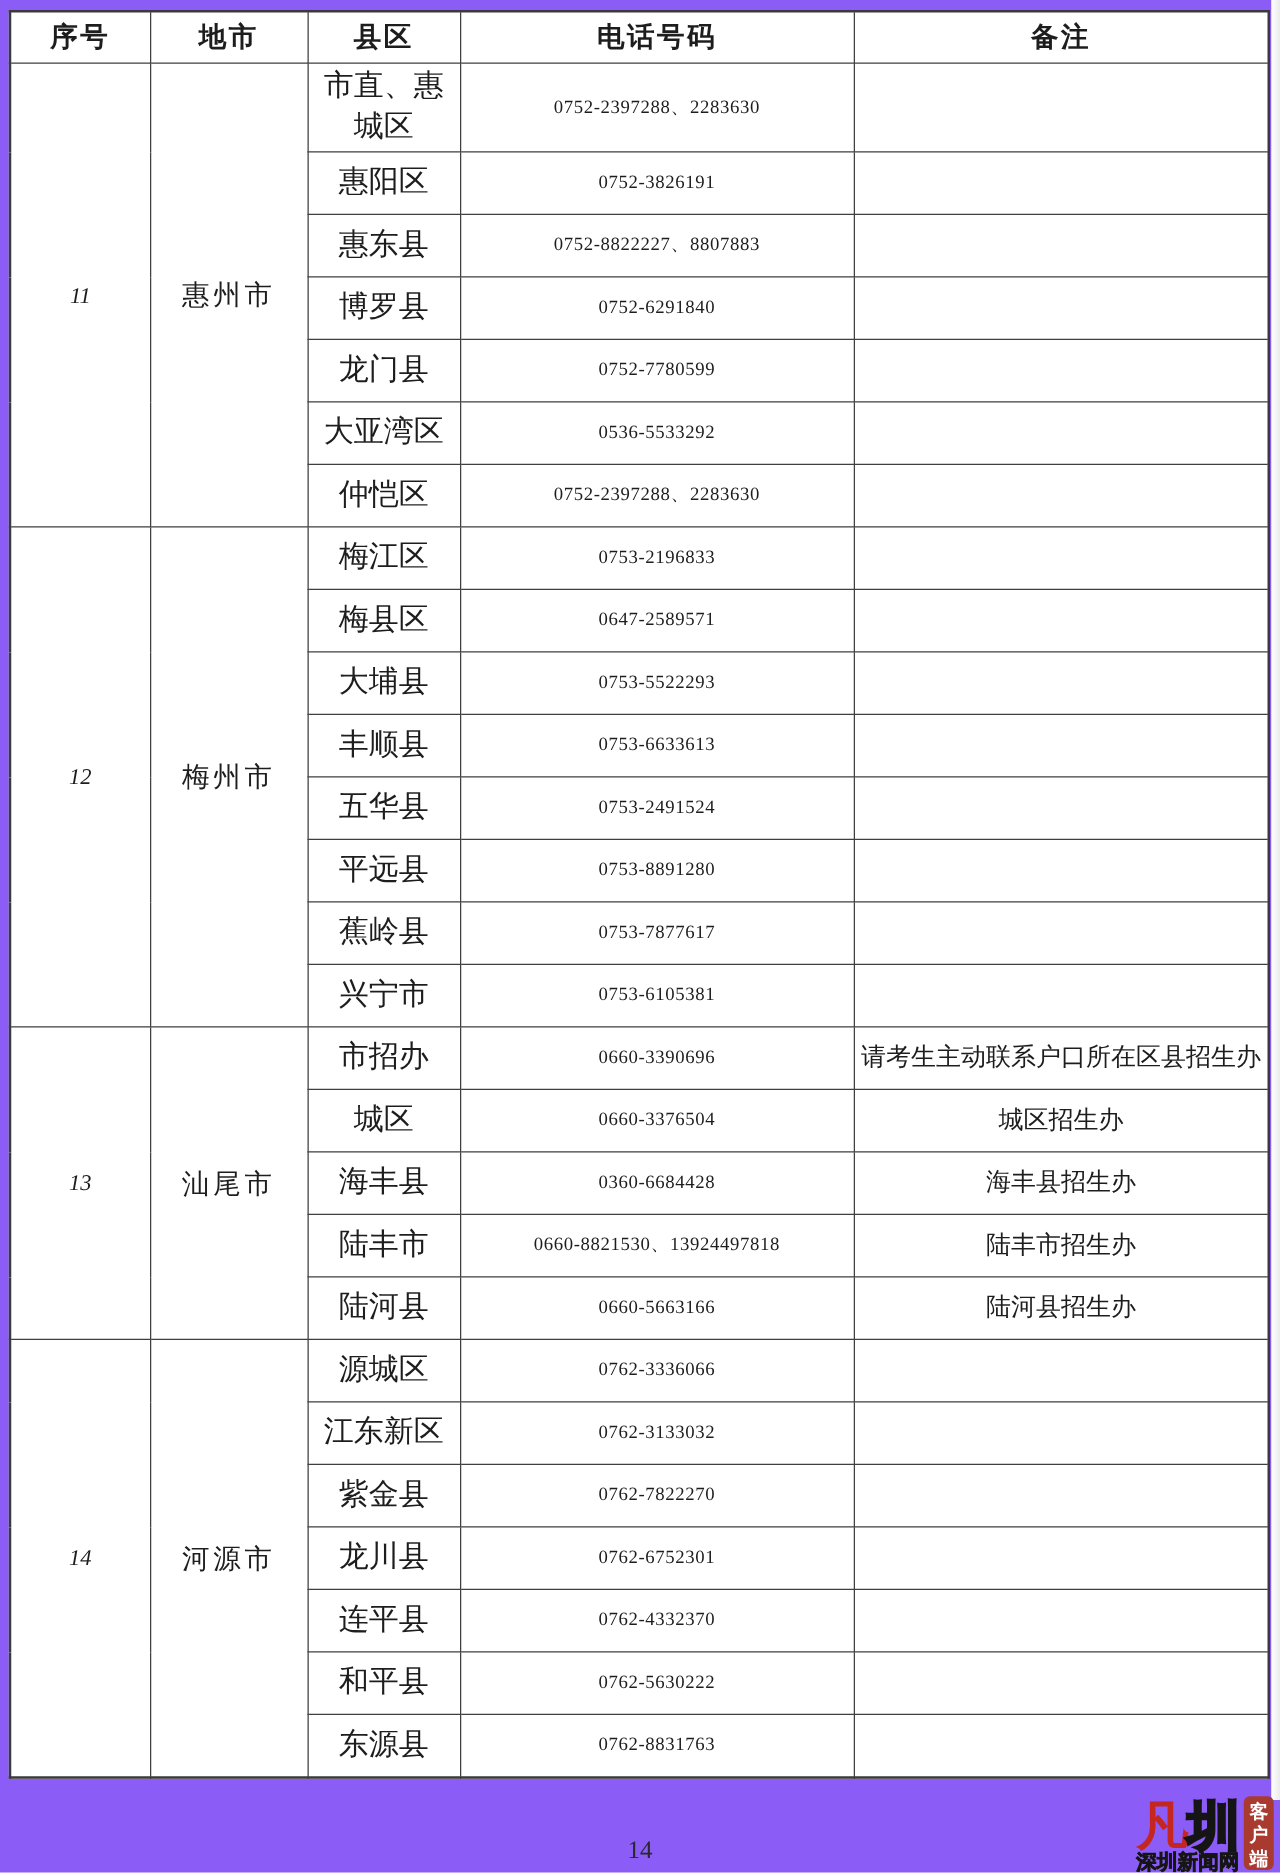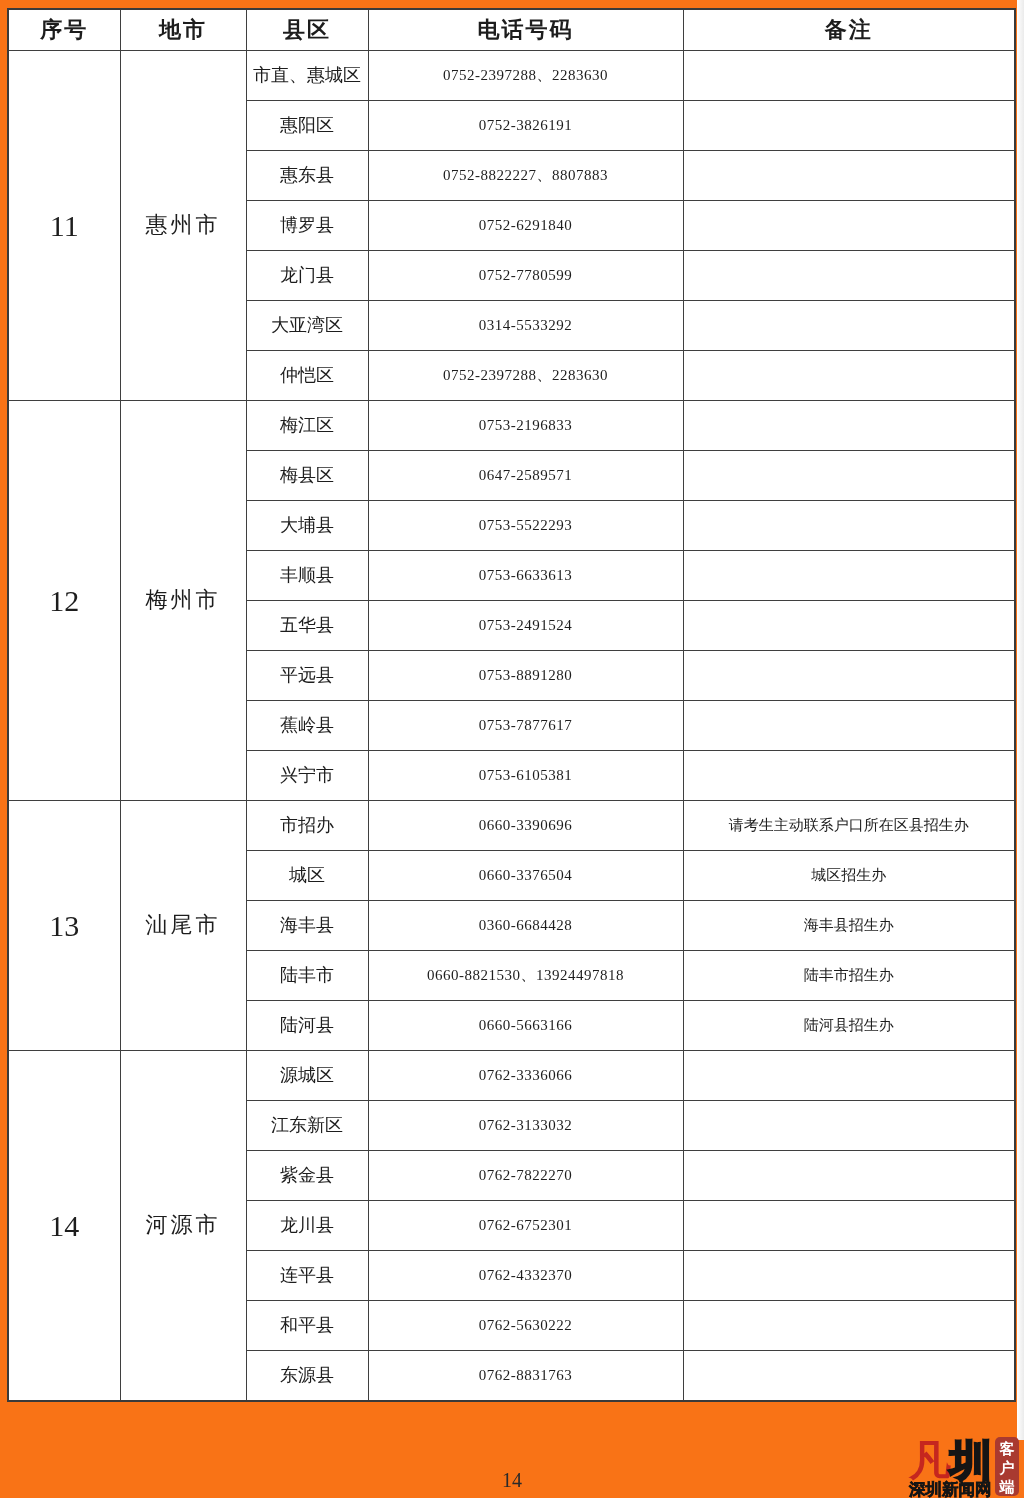--- a/index.html
+++ b/index.html
@@ -3,44 +3,44 @@
 <meta charset="utf-8">
 <style>
   html,body{margin:0;padding:0;}
   body{
     width:1024px;height:1498px;
     background:#ffffff;
     font-family:"Liberation Serif","DejaVu Serif",serif;
     color:#1d1d1d;
     overflow:hidden;
   }
-  .page{position:relative;width:1024px;height:1498px;background:#f97316;}
+  .page{position:relative;width:1024px;height:1498px;background:#8b5cf6;}
   .edge-shade{position:absolute;right:0;top:0;width:7px;height:1440px;
     background:linear-gradient(to right,#ffffff,#ebebeb);}
   table.contacts{
     position:absolute;left:7px;top:8px;width:1007px;
     border-collapse:collapse;
     border:2px solid #3a3a3a;
     table-layout:fixed;
     background:#fff;
   }
   .contacts th,.contacts td{
     border:1px solid #3f3f3f;
     text-align:center;vertical-align:middle;
     padding:2px 4px;
     line-height:1.38;
     overflow:hidden;
   }
   .contacts th{height:36px;font-size:22px;font-weight:bold;letter-spacing:2px;}
   .contacts td{height:45px;font-size:22px;}
-  .contacts td.c-no{font-size:30px;}
+  .contacts td.c-no{font-size:18px;font-style:italic;}
   .contacts td.c-city{letter-spacing:3px;}
-  .contacts td.c-district{font-size:18px;}
+  .contacts td.c-district{font-size:24px;}
   .contacts td.c-phone{font-size:15px;letter-spacing:0.5px;white-space:nowrap;}
-  .contacts td.c-note{font-size:15px;margin-left:24px;}
+  .contacts td.c-note{font-size:20px;margin-left:24px;}
   .page-number{
     position:absolute;left:0;width:100%;bottom:6px;
     text-align:center;font-size:20px;color:#2a2a2a;
   }
   .logo{position:absolute;right:4px;bottom:0;width:112px;height:64px;}
   .logo svg{display:block;}
 </style>
 </head>
 <body>
 
@@ -88,21 +88,21 @@
           <td class="c-phone">0752-6291840</td>
           <td class="c-note"></td>
         </tr>
         <tr>
           <td class="c-district">龙门县</td>
           <td class="c-phone">0752-7780599</td>
           <td class="c-note"></td>
         </tr>
         <tr>
           <td class="c-district">大亚湾区</td>
-          <td class="c-phone">0314-5533292</td>
+          <td class="c-phone">0536-5533292</td>
           <td class="c-note"></td>
         </tr>
         <tr>
           <td class="c-district">仲恺区</td>
           <td class="c-phone">0752-2397288、2283630</td>
           <td class="c-note"></td>
         </tr>
         <tr>
           <td class="c-no" rowspan="8">12</td>
           <td class="c-city" rowspan="8">梅州市</td>

